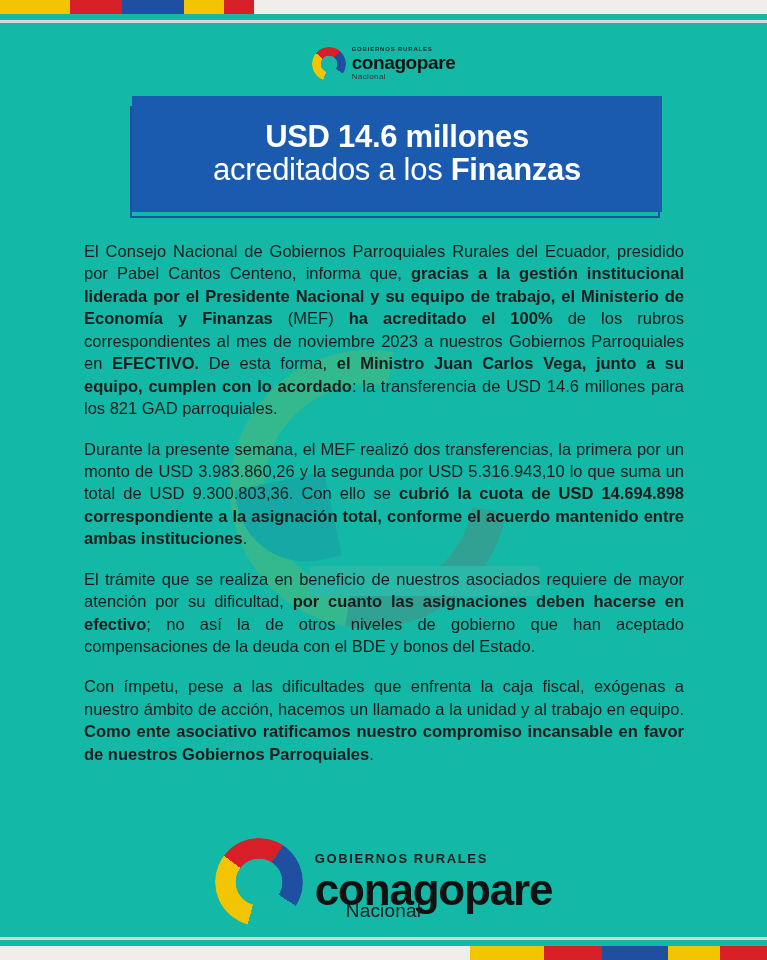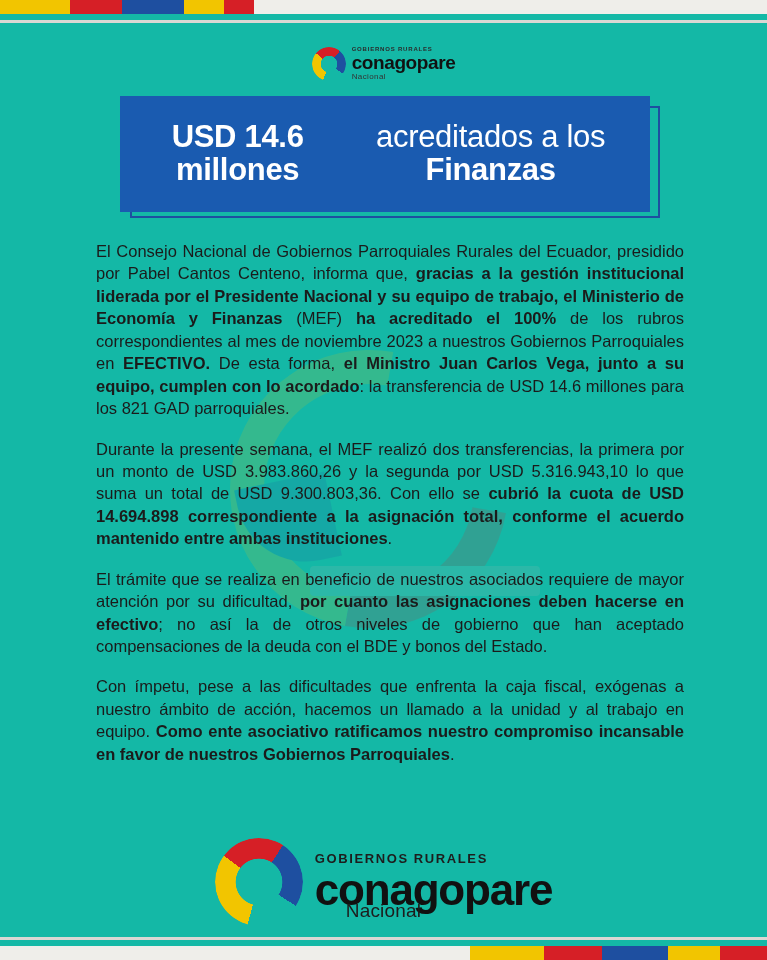--- a/index.html
+++ b/index.html
@@ -160,27 +160,27 @@
     position: absolute;
     left: 10px;
     top: 10px;
     width: 530px;
     height: 112px;
     border: 2px solid #1e4fa0;
     box-sizing: border-box;
   }
   .banner {
     position: absolute;
-    left: 0;
+    left: 12px;
     top: 0;
     width: 530px;
     height: 116px;
     background: #1a5bb0;
     display: flex;
-    flex-direction: row;
+    flex-direction: column;
     align-items: center;
     justify-content: center;
     padding: 4px 12px;
     box-sizing: border-box;
   }
   .banner-line {
     color: #ffffff;
     font-size: 31px;
     line-height: 1.06;
     text-align: center;
@@ -191,21 +191,21 @@
   .banner-line .bold { font-weight: bold; }
 
   
   .content {
     position: absolute;
     top: 240px;
     left: 84px;
     width: 600px;
   }
   p.para {
-    margin: 0 0 18px 12px;
+    margin: 0 0 18px 0;
     font-size: 16.5px;
     line-height: 1.36;
     color: #1b1b1b;
     text-align: justify;
     text-justify: inter-word;
   }
   p.para:last-child { margin-bottom: 0; }
   p.para b { font-weight: bold; }
 
   

